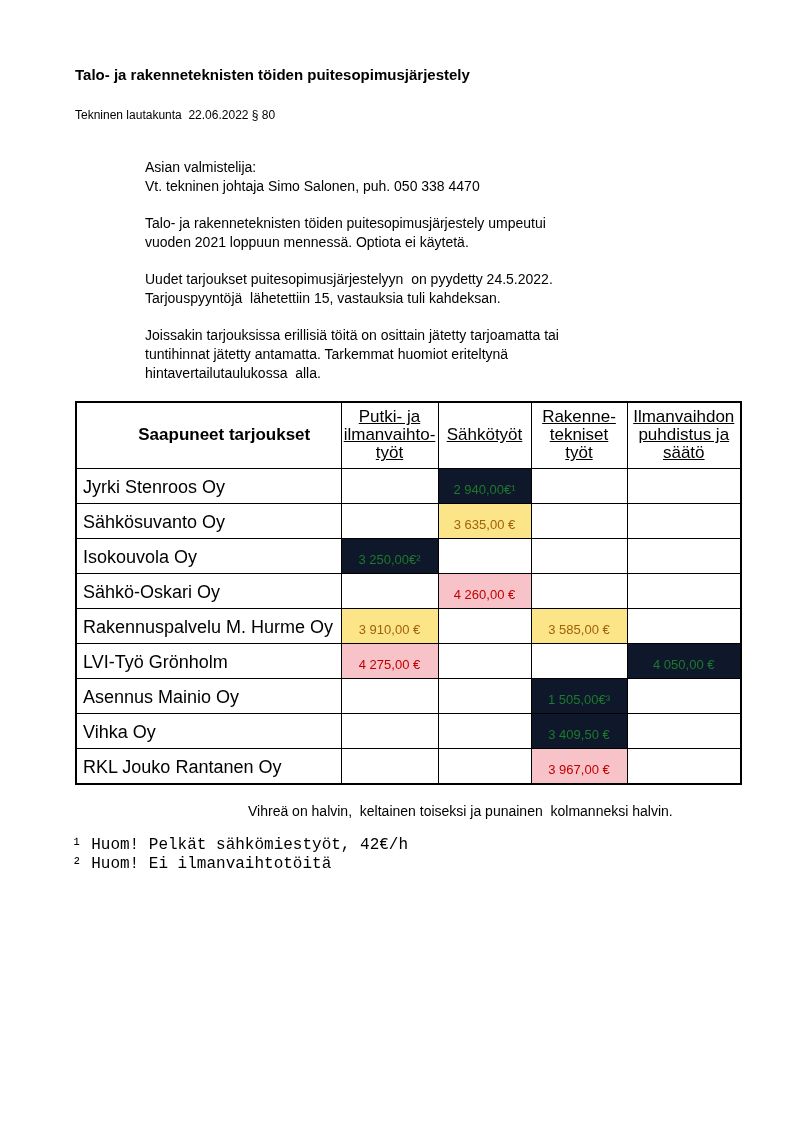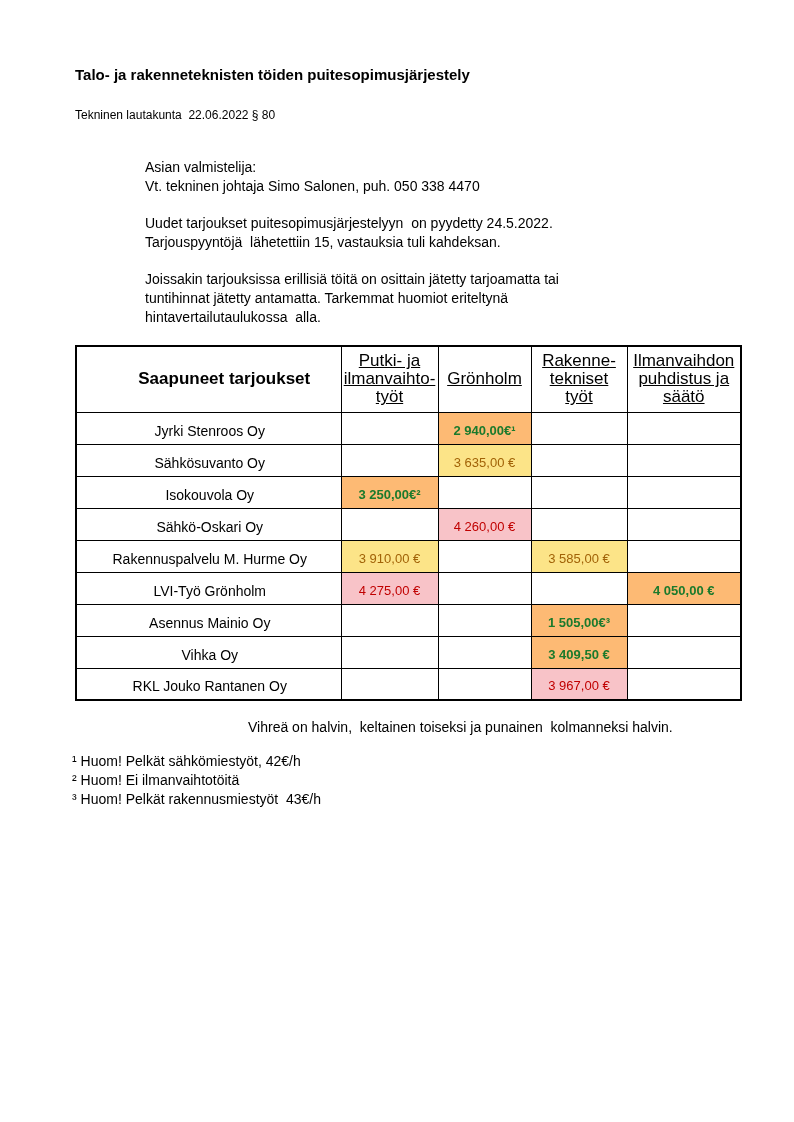--- a/index.html
+++ b/index.html
@@ -59,60 +59,65 @@
   th.h-col {
     font-size: 17px;
     font-weight: normal;
     text-align: center;
     vertical-align: middle;
     line-height: 18px;
     text-decoration: underline;
   }
   tr.data-row { height: 32px; }
   td.c-name {
-    font-size: 14px;
-    text-align: center;
+    font-size: 18px;
+    text-align: left;
     vertical-align: bottom;
     padding: 8px 4px 5px 6px;
     white-space: nowrap;
   }
   td.c-val {
     font-size: 13px;
     text-align: center;
     vertical-align: bottom;
     padding: 0 4px 6px 4px;
     white-space: nowrap;
   }
-  td.c-val.green  { background: #fdba74; color: #1B7A2C; font-weight: bold; }
+  td.c-val.green  { background: #0f172a; color: #1B7A2C; }
   td.c-val.yellow { background: #FCE488; color: #a16207; }
   td.c-val.red    { background: #F8C3C8; color: #C00000; }
   .legend {
     margin: 18px 0 0 173px;
     font-size: 14px;
     white-space: pre-wrap;
   }
   .footnotes { margin-top: 17px; margin-left: -3px; }
   .footnote {
-    font-size: 14px;
+    font-size: 16px;
     line-height: 19px;
     white-space: pre-wrap;
+    font-family: Liberation Mono, monospace;
   }
 </style>
 </head>
 <body>
 
 <div class="page">
 
   <div class="doc-title">Talo- ja rakenneteknisten töiden puitesopimusjärjestely</div>
   <div class="doc-subtitle">Tekninen lautakunta  22.06.2022 § 80</div>
 
   <div class="indent-block">
     <div class="para">
       <div class="para-line">Asian valmistelija:</div>
       <div class="para-line">Vt. tekninen johtaja Simo Salonen, puh. 050 338 4470</div>
+    </div>
+    <div class="para">
+      <div class="para-line">Talo- ja rakenneteknisten töiden puitesopimusjärjestely umpeutui</div>
+      <div class="para-line">vuoden 2021 loppuun mennessä. Optiota ei käytetä.</div>
     </div>
     <div class="para">
       <div class="para-line">Uudet tarjoukset puitesopimusjärjestelyyn  on pyydetty 24.5.2022.</div>
       <div class="para-line">Tarjouspyyntöjä  lähetettiin 15, vastauksia tuli kahdeksan.</div>
     </div>
     <div class="para">
       <div class="para-line">Joissakin tarjouksissa erillisiä töitä on osittain jätetty tarjoamatta tai</div>
       <div class="para-line">tuntihinnat jätetty antamatta. Tarkemmat huomiot eriteltynä</div>
       <div class="para-line">hintavertailutaulukossa  alla.</div>
     </div>
@@ -130,21 +135,21 @@
         <tr class="header-row">
       <th class="h-company">
         <div>Saapuneet tarjoukset</div>
       </th>
       <th class="h-col">
         <div>Putki- ja</div>
         <div>ilmanvaihto-</div>
         <div>työt</div>
       </th>
       <th class="h-col">
-        <div>Grönholm</div>
+        <div>Sähkötyöt</div>
       </th>
       <th class="h-col">
         <div>Rakenne-</div>
         <div>tekniset</div>
         <div>työt</div>
       </th>
       <th class="h-col">
         <div>Ilmanvaihdon</div>
         <div>puhdistus ja</div>
         <div>säätö</div>

